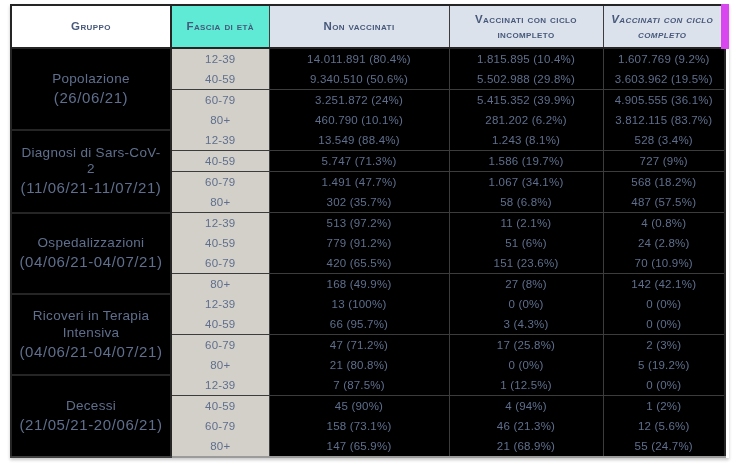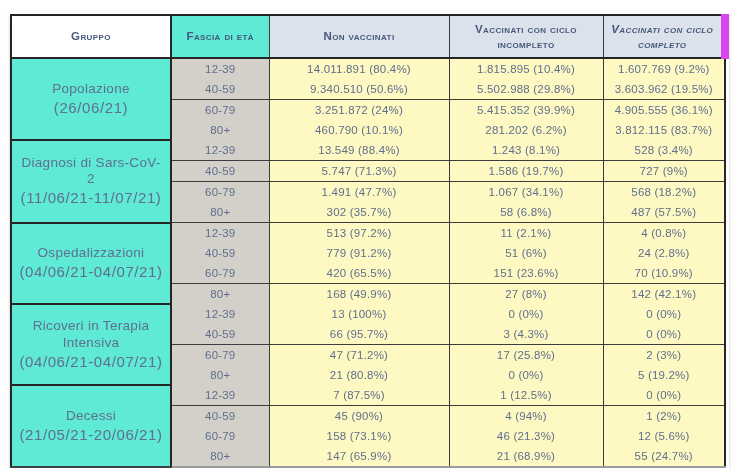--- a/index.html
+++ b/index.html
@@ -1,21 +1,21 @@
 <!DOCTYPE html>
 <html><head>
 <meta charset="utf-8">
 <style>
   html,body{margin:0;padding:0;background:#ffffff;}
   body{
     width:734px;height:468px;position:relative;overflow:hidden;
     font-family:"Liberation Sans", sans-serif;
     -webkit-font-smoothing:antialiased;
   }
-  .table-wrap{position:absolute;left:10px;top:14px;}
+  .table-wrap{position:absolute;left:10px;top:4px;}
   table{
     border-collapse:collapse;table-layout:fixed;width:714px;
     box-shadow:0 2px 3px rgba(0,0,0,0.22);
   }
   col.c-group{width:160px;}
   col.c-age{width:98px;}
   col.c-nv{width:180px;}
   col.c-inc{width:154px;}
   col.c-comp{width:122px;}
 
@@ -28,29 +28,29 @@
   th.h-group{background:#ffffff;border-left:2px solid #252525;border-right:2px solid #252525;}
   th.h-age{background:#5eead4;border-right:1.5px solid #3c3c3c;}
   th.h-val{background:#dbe2ec;border-right:1.5px solid #3c3c3c;}
   th.h-last{border-right:8px solid #d946ef;font-style:italic;}
 
   td{
     height:20px;padding:0 3px;text-align:center;vertical-align:middle;
     font-size:11.5px;color:#5f6f8d;letter-spacing:0.2px;white-space:nowrap;
   }
   td.group{
-    background:#5eead4;white-space:normal;
+    background:#000000;white-space:normal;
     border-left:2px solid #252525;border-right:2px solid #252525;
     font-size:13.5px;line-height:1.25;letter-spacing:0.3px;color:#5f6f8d;
     padding:2px 6px;
   }
   td.group .period{font-size:15px;letter-spacing:0.6px;margin-top:1px;}
   tr.group-start td.group{border-top:2px solid #252525;}
   td.age{background:#d3d0ca;border-right:1.5px solid #3c3c3c;border-left:2px solid #252525;}
-  td.val{background:#fef9c3;border-right:1.5px solid #3c3c3c;}
+  td.val{background:#000000;border-right:1.5px solid #3c3c3c;}
   td.val-last{border-right:2px solid #252525;}
   tr.sep td.age, tr.sep td.val{border-top:1.5px solid #3c3c3c;}
   tr.last-row td.age, tr.last-row td.val{border-bottom:2px solid #9b9b9b;}
   td.group.last{border-bottom:2px solid #404040;}
 </style>
 </head>
 <body>
 
 <div class="table-wrap">
 <table>

